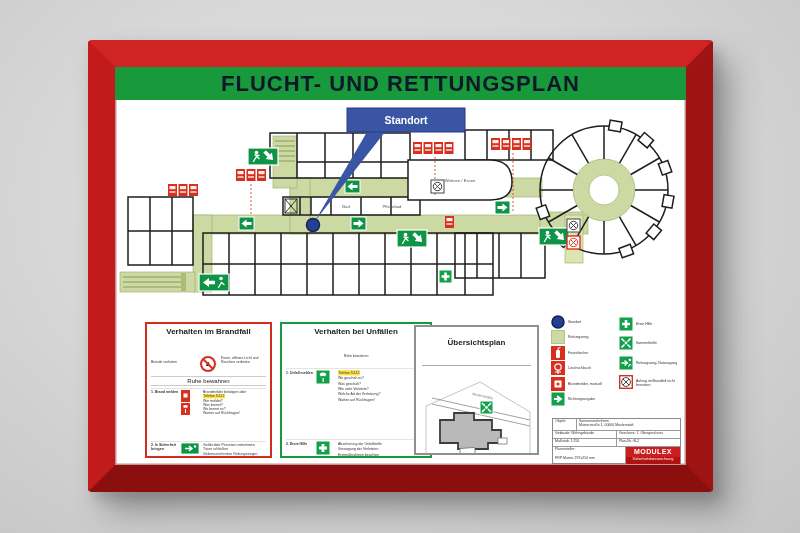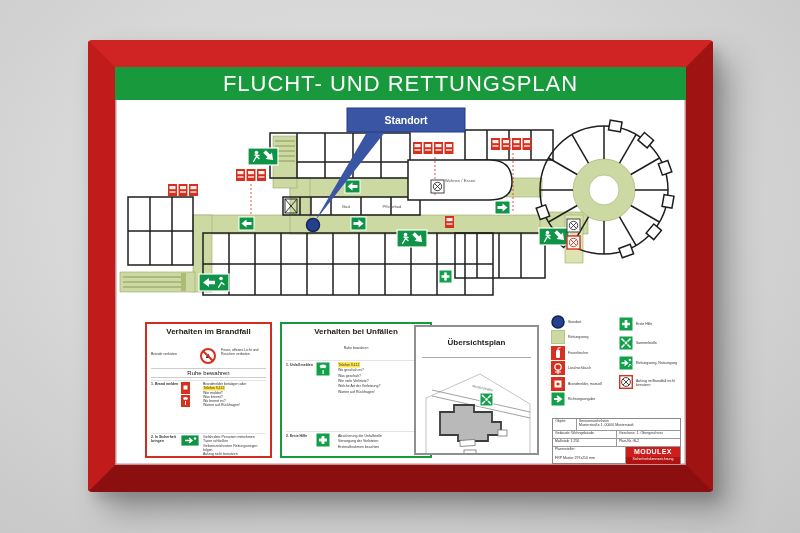--- a/index.html
+++ b/index.html
@@ -7,33 +7,33 @@
   .stage{position:relative;width:800px;height:533px;overflow:hidden;
     background:radial-gradient(ellipse at 45% 38%, #e2e3e2 0%, #d6d7d6 50%, #c4c5c4 100%);
     font-family:"Liberation Sans", sans-serif;}
   .frame{position:absolute;left:88px;top:40px;width:625px;height:452px;
     border:27px solid;border-color:#d02424 #9f1313 #8c0f0f #c11b1b;border-radius:4px;
     background:#fff;
     box-shadow:18px 20px 30px rgba(80,80,80,.45), 6px 8px 12px rgba(80,80,80,.25);}
   .sheet{position:absolute;inset:0;background:#fff;box-shadow:inset 0 0 0 1.5px rgba(120,10,10,.45);}
   .banner{position:absolute;left:0;top:0;width:100%;height:33px;background:#189a3c;
     display:flex;align-items:center;justify-content:center;}
-  .banner span{color:#ffffff;font-weight:normal;font-size:22px;letter-spacing:1px;white-space:nowrap;}
+  .banner span{color:#0f172a;font-weight:bold;font-size:22px;letter-spacing:1px;white-space:nowrap;}
   .floorplan{position:absolute;left:0;top:33px;width:571px;height:212px;}
 
   
   .m50{font-size:7px;line-height:1.18;transform:scale(.5);transform-origin:0 0;width:200%;color:#333;}
   .m50c{font-size:7px;line-height:1.18;transform:scale(.5);transform-origin:50% 0;width:200%;margin-left:-50%;text-align:center;color:#333;}
   .hl{background:#ffe34d;display:inline-block;padding:0 1px;}
 
   .panel{position:absolute;background:#fff;overflow:hidden;}
   .panel.fire{left:30px;top:255px;width:127px;height:136px;border:2px solid #d42b1f;padding:2px 4px;}
   .panel.acc{left:165px;top:255px;width:152px;height:136px;border:2px solid #169a40;padding:2px 4px;}
   .panel.ovw{left:299px;top:258px;width:125px;height:130px;border:2px solid #8f8f8f;padding:10px 4px;}
-  .p-title{font-size:8px;font-weight:bold;text-align:center;color:#222;margin:1px 0 10px;white-space:nowrap;}
+  .p-title{font-size:8px;font-weight:bold;text-align:center;color:#222;margin:1px 0 18px;white-space:nowrap;}
   .p-sub{font-size:6px;text-align:center;color:#222;border-top:1px solid #ccc;border-bottom:1px solid #ccc;padding:1px 0;margin:2px 0;}
   .fh{display:grid;grid-template-columns:1fr 20px 1fr;gap:2px;align-items:center;margin:1px 0;overflow:hidden;height:20px;}
   .step{display:grid;grid-template-columns:30px 22px 1fr;margin-top:1px;border-top:1px solid #e4e4e4;padding-top:1px;overflow:hidden;}
   .step .lab{font-weight:bold;}
   .stp-ico{display:flex;flex-direction:column;gap:1px;align-items:flex-start;}
   .acc .m50{line-height:1.55;}
   .ovw hr{border:none;border-top:1px solid #aaa;margin:1px 2px 2px;}
 
   .legend{position:absolute;left:436px;top:247px;width:132px;height:98px;}
   .lg-col{position:absolute;top:0;}

